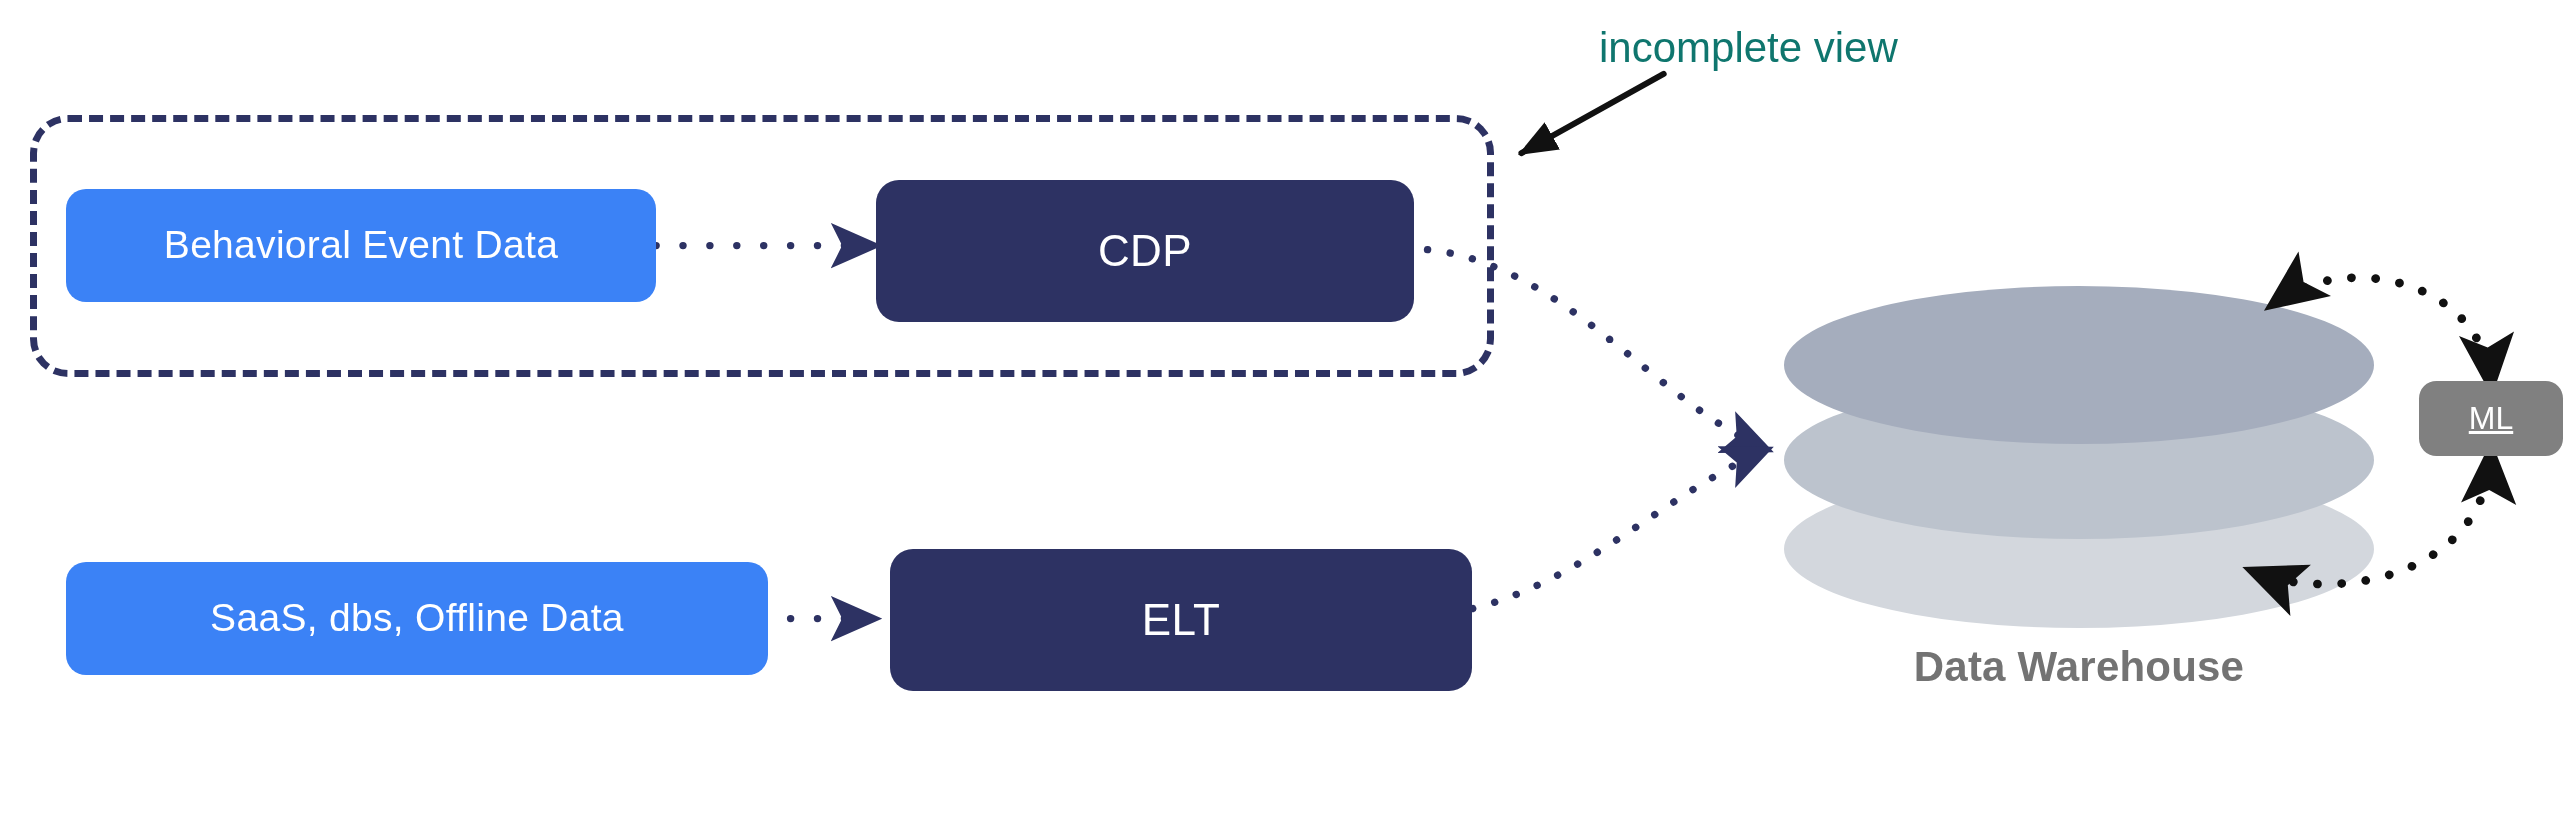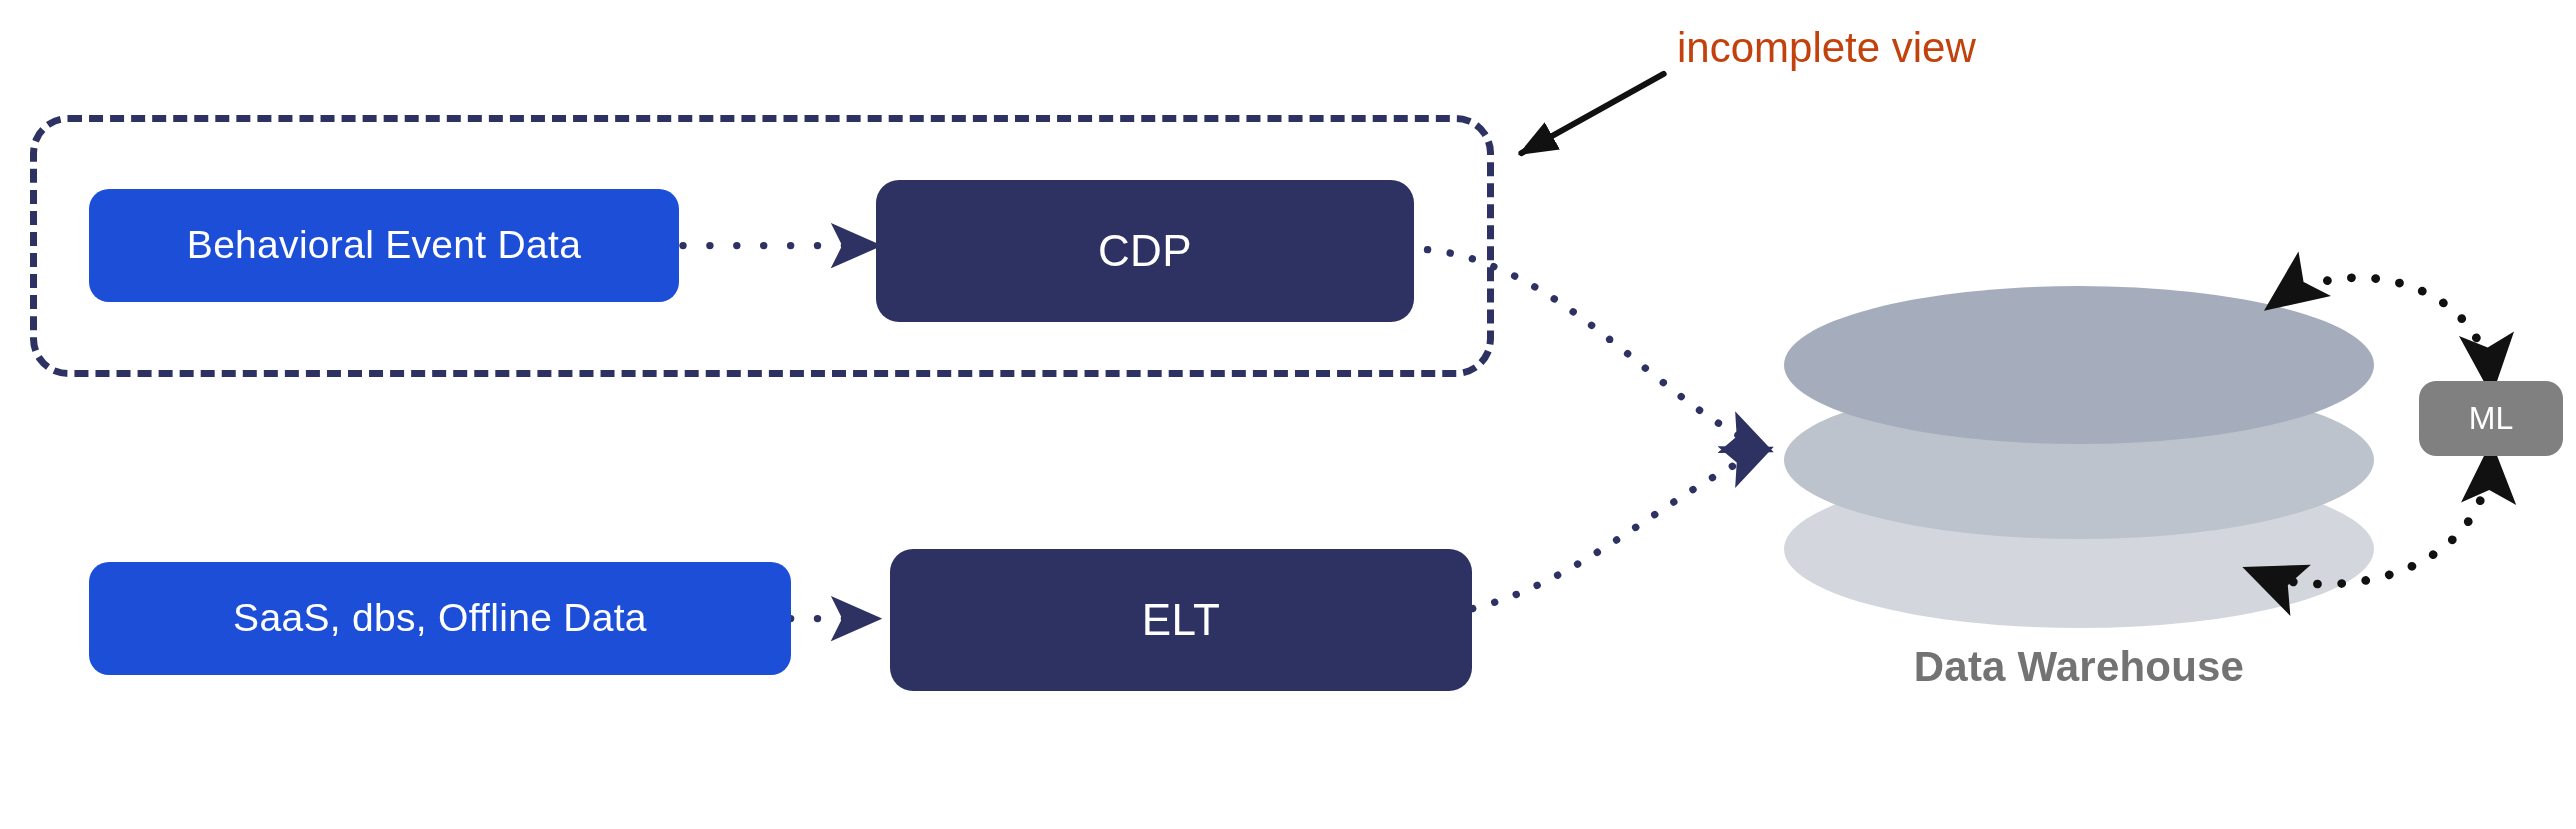--- a/index.html
+++ b/index.html
@@ -31,42 +31,41 @@
     display: flex;
     align-items: center;
     justify-content: center;
     box-sizing: border-box;
     color: #ffffff;
     text-align: center;
     line-height: 1.05;
     user-select: none;
   }
   .node-source {
-    background: #1d4ed8;
+    background: #3b82f6;
     border-radius: 20px;
     font-size: 39px;
     letter-spacing: 0.3px;
-    margin-left: 23px;
   }
   .node-proc {
     background: #2d3263;
     border-radius: 23px;
     font-size: 44px;
     letter-spacing: 0.4px;
   }
   .node-ml {
     background: #808080;
     border-radius: 17.4px;
     font-size: 32px;
   }
   #behavioral-box { left: 66px;  top: 189px; width: 590px; height: 113px; }
   #saas-box       { left: 66px;  top: 562px; width: 702px; height: 113px; }
   #cdp-box        { left: 876px; top: 180px; width: 538px; height: 142px; }
   #elt-box        { left: 890px; top: 549px; width: 582px; height: 142px; }
-  #ml-box         { left: 2419px; top: 381px; width: 144px; height: 75px; }
+  #ml-box         { left: 2419px; top: 381px; width: 144px; height: 75px; text-decoration: underline; }
 
   #dashed-group {
     position: absolute;
     left: 30px;
     top: 115px;
     width: 1464px;
     height: 262px;
     border: 7.4px dashed #2d3263;
     border-radius: 38px;
     box-sizing: border-box;
@@ -88,24 +87,24 @@
     text-align: center;
     font-size: 42px;
     font-weight: bold;
     color: #737373;
     letter-spacing: 0.2px;
     user-select: none;
   }
 
   #incomplete-view-label {
     position: absolute;
-    left: 1677px;
+    left: 1599px;
     top: 24px;
     font-size: 42px;
-    color: #c2410c;
+    color: #0f766e;
     white-space: nowrap;
     user-select: none;
   }
 </style>
 </head>
 <body>
 
 <div id="stage">
 
   <div id="dashed-group"></div>

